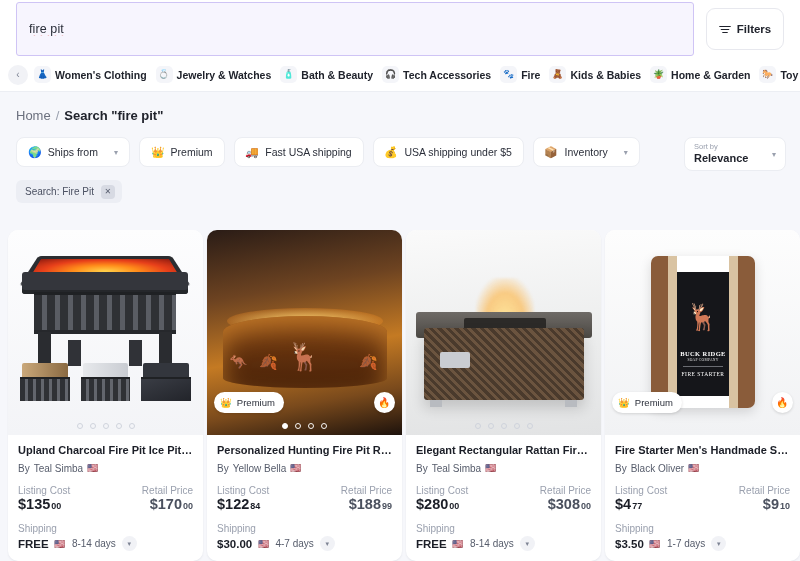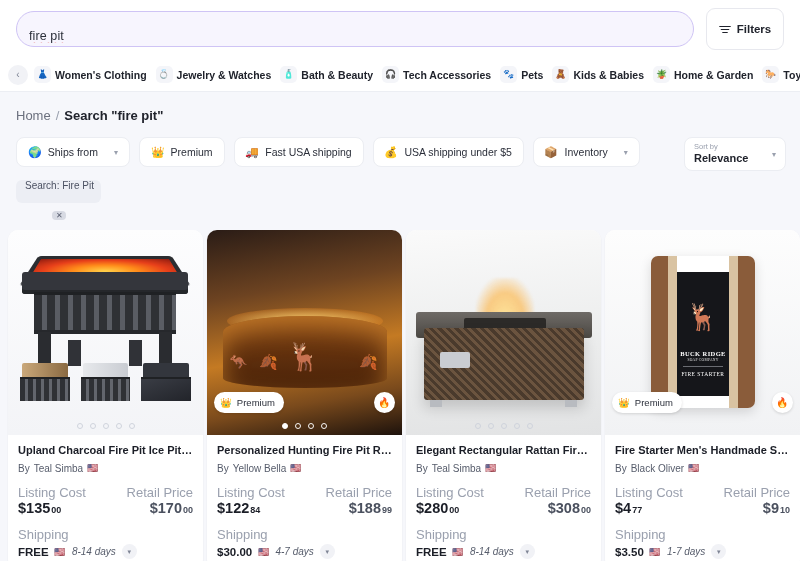--- a/index.html
+++ b/index.html
@@ -12,22 +12,22 @@
   }
   #app { position: relative; width: 800px; height: 561px; background: #ffffff; }
 
   
   .topbar {
     position: absolute; top: 0; left: 0; width: 800px; height: 58px;
     background: #ffffff; display: flex; align-items: center;
     padding: 0 16px; gap: 12px;
   }
   .searchwrap {
-    flex: 1; height: 36px; border: 1px solid #cfc4f5; border-radius: 18px;
-    background: #f7f5fe; display: flex; align-items: flex-end;
+    flex: 1; height: 54px; border: 1px solid #cfc4f5; border-radius: 3px;
+    background: #f7f5fe; display: flex; align-items: center;
     padding: 3px 3px 3px 12px; position: relative;
   }
   .searchinput {
     flex: 1; border: none; outline: none; background: transparent;
     font-family: "Liberation Sans", sans-serif; font-size: 12.5px;
     color: #2b2f3a; letter-spacing: .1px;
     text-decoration: underline wavy #e05b5b; text-decoration-skip-ink: none;
     text-underline-offset: 2px;
   }
   .searchbtn {
@@ -95,22 +95,22 @@
     padding: 0 9px; cursor: pointer;
   }
   .sortbox .lbl { font-size: 7.5px; color: #9aa0ae; line-height: 1.15; }
   .sortbox .val { font-size: 11px; font-weight: bold; color: #20232c; line-height: 1.15; }
   .sortbox .caret { color: #9aa0ae; font-size: 8px; margin-left: 10px; }
 
   
   .tagrow { padding: 13px 0 0 16px; display: flex; }
   .tag {
     height: 23px; background: #eceef4; border-radius: 6px; display: flex;
-    align-items: center; gap: 20px; padding: 0 7px 0 9px;
-    font-size: 10px; color: #4b5162; flex-direction: column;
+    align-items: center; gap: 7px; padding: 0 7px 0 9px;
+    font-size: 10px; color: #4b5162;
   }
   .tag .x {
     width: 14px; height: 14px; border-radius: 4px; background: #d7dae3;
     color: #5a6071; font-size: 8px; display: flex; align-items: center;
     justify-content: center; cursor: pointer;
   }
 
   
   .grid {
     position: absolute; top: 138px; left: 8px; width: 792px;
@@ -145,30 +145,30 @@
     font-size: 11px; font-weight: bold; color: #1b1e27; line-height: 1.25;
     white-space: nowrap; overflow: hidden; text-overflow: ellipsis; text-align: center;
   }
   .pseller {
     margin-top: 5px; font-size: 10px; color: #565c6b; display: flex;
     align-items: flex-start; gap: 4px;
   }
   .prices {
     margin-top: 11px; display: flex; justify-content: space-between; align-items: flex-end;
   }
-  .plabel { font-size: 13px; color: #9aa0ae; margin-bottom: 1px; }
+  .plabel { font-size: 10px; color: #9aa0ae; margin-bottom: 1px; }
   .pamount { font-size: 14.5px; font-weight: bold; color: #1b1e27; line-height: 1; }
   .pamount .cents { font-size: 9px; font-weight: bold; margin-left: 1px; }
   .retail { text-align: right; }
   .retail .pamount { color: #4a505e; }
   .shiprow { margin-top: 12px; }
   .shiprow .plabel { margin-bottom: 2px; }
   .shipline { display: flex; align-items: center; gap: 6px; }
   .shipcost { font-size: 11.5px; font-weight: bold; color: #1b1e27; }
-  .shipdays { font-size: 10px; color: #565c6b; font-style: italic; }
+  .shipdays { font-size: 10px; color: #565c6b; }
   .shipcaret {
     width: 15px; height: 15px; border-radius: 50%; background: #f1f2f6;
     color: #7e8494; font-size: 7px; display: flex; align-items: center;
     justify-content: center; cursor: pointer;
   }
   .flag { font-size: 9px; }
 
   
   .img-a { width: 100%; height: 100%; background: linear-gradient(180deg,#fdfdfe 0%,#f3f4f7 100%); position: relative; }
   .firepit-main {
@@ -299,21 +299,21 @@
     <div class="catitem">
       <span class="catico">🧴</span>
       <span>Bath &amp; Beauty</span>
     </div>
     <div class="catitem">
       <span class="catico">🎧</span>
       <span>Tech Accessories</span>
     </div>
     <div class="catitem">
       <span class="catico">🐾</span>
-      <span>Pets</span>
+      <span>Fire</span>
     </div>
     <div class="catitem">
       <span class="catico">🧸</span>
       <span>Kids &amp; Babies</span>
     </div>
     <div class="catitem">
       <span class="catico">🪴</span>
       <span>Home &amp; Garden</span>
     </div>
     <div class="catitem">

